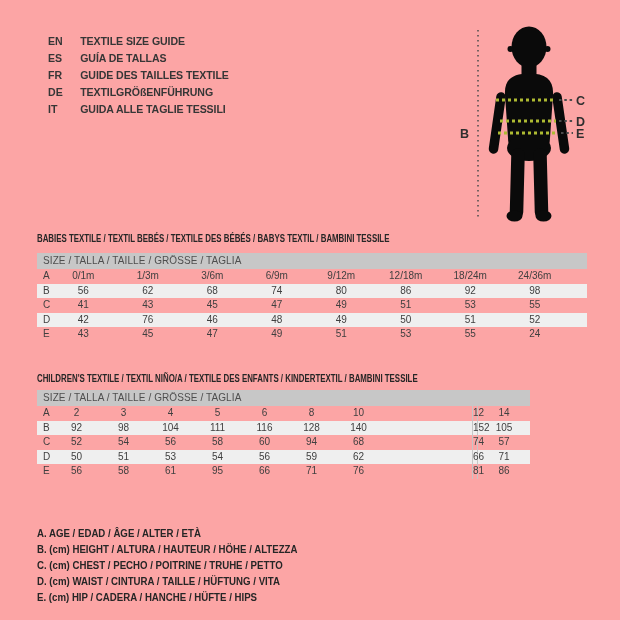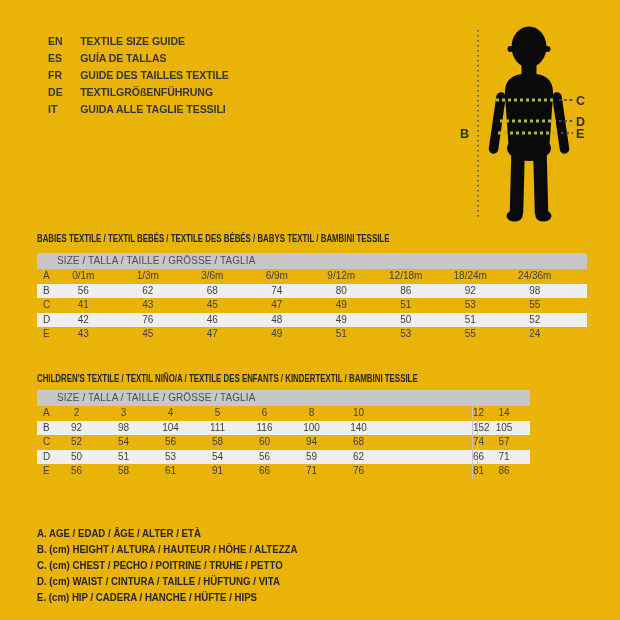--- a/index.html
+++ b/index.html
@@ -1,17 +1,17 @@
 <!DOCTYPE html>
 <html><head>
 <meta charset="utf-8">
 <style>
   html,body { margin:0; padding:0; }
   .page {
-    position:relative; width:620px; height:620px; background:#eab308;
+    position:relative; width:620px; height:620px; background:#fca5a5;
     font-family:"Liberation Sans", sans-serif; overflow:hidden;
     color:#2b2b2b;
   }
   
   .lang-list { position:absolute; left:48px; top:33px; }
   .lang-row { display:flex; height:16.8px; align-items:center;
     transform:scaleX(0.92); transform-origin:0 50%; white-space:nowrap; }
   .lang-code { width:35px; font-weight:700; font-size:11.5px; color:#363636; }
   .lang-title { font-weight:700; font-size:11.5px; color:#363636; letter-spacing:-0.1px; }
 
@@ -22,21 +22,21 @@
   .sec-title { position:absolute; left:37px; font-weight:700; font-size:10.5px;
     color:#262626; transform:scaleX(0.75); transform-origin:0 0; white-space:nowrap; }
   .sec-title.babies { top:232px; }
   .sec-title.children { top:372px; }
 
   
   .tbl { position:absolute; left:37px; font-size:10px; color:#3f3f3f; }
   .tbl-babies { top:253px; width:550px; }
   .tbl-children { top:390px; width:493px; }
   .thead { height:16px; line-height:16px; background:#c7c7c7; color:#4e4e4e;
-    padding-left:20px; font-size:10px; letter-spacing:0.1px; }
+    padding-left:6px; font-size:10px; letter-spacing:0.1px; }
   .trow { display:grid; height:14.6px; align-items:center; }
   .tbl-babies .trow { grid-template-columns:14px repeat(8, 64.5px); }
   .tbl-children .trow { grid-template-columns:16px repeat(7, 47px) 1fr 50px 52px; }
   .trow.stripe { background:#efefef; }
   .cell { text-align:center; line-height:14.6px; height:100%; box-sizing:border-box; }
   .cell.label { text-align:left; padding-left:6px; }
   .cell.spacer { }
   .tbl-children .cell.val:nth-last-child(2) {
     border-left:1px solid #c6c6c6; border-right:1px solid #c6c6c6;margin-left:44px; }
 
@@ -186,21 +186,21 @@
           <div class="cell val">12</div>
           <div class="cell val">14</div>
         </div>
         <div class="trow stripe">
           <div class="cell label">B</div>
           <div class="cell val">92</div>
           <div class="cell val">98</div>
           <div class="cell val">104</div>
           <div class="cell val">111</div>
           <div class="cell val">116</div>
-          <div class="cell val">100</div>
+          <div class="cell val">128</div>
           <div class="cell val">140</div>
           <div class="cell spacer"></div>
           <div class="cell val">152</div>
           <div class="cell val">105</div>
         </div>
         <div class="trow">
           <div class="cell label">C</div>
           <div class="cell val">52</div>
           <div class="cell val">54</div>
           <div class="cell val">56</div>
@@ -223,21 +223,21 @@
           <div class="cell val">62</div>
           <div class="cell spacer"></div>
           <div class="cell val">66</div>
           <div class="cell val">71</div>
         </div>
         <div class="trow">
           <div class="cell label">E</div>
           <div class="cell val">56</div>
           <div class="cell val">58</div>
           <div class="cell val">61</div>
-          <div class="cell val">91</div>
+          <div class="cell val">95</div>
           <div class="cell val">66</div>
           <div class="cell val">71</div>
           <div class="cell val">76</div>
           <div class="cell spacer"></div>
           <div class="cell val">81</div>
           <div class="cell val">86</div>
         </div>
       </div>
   </div>
 

